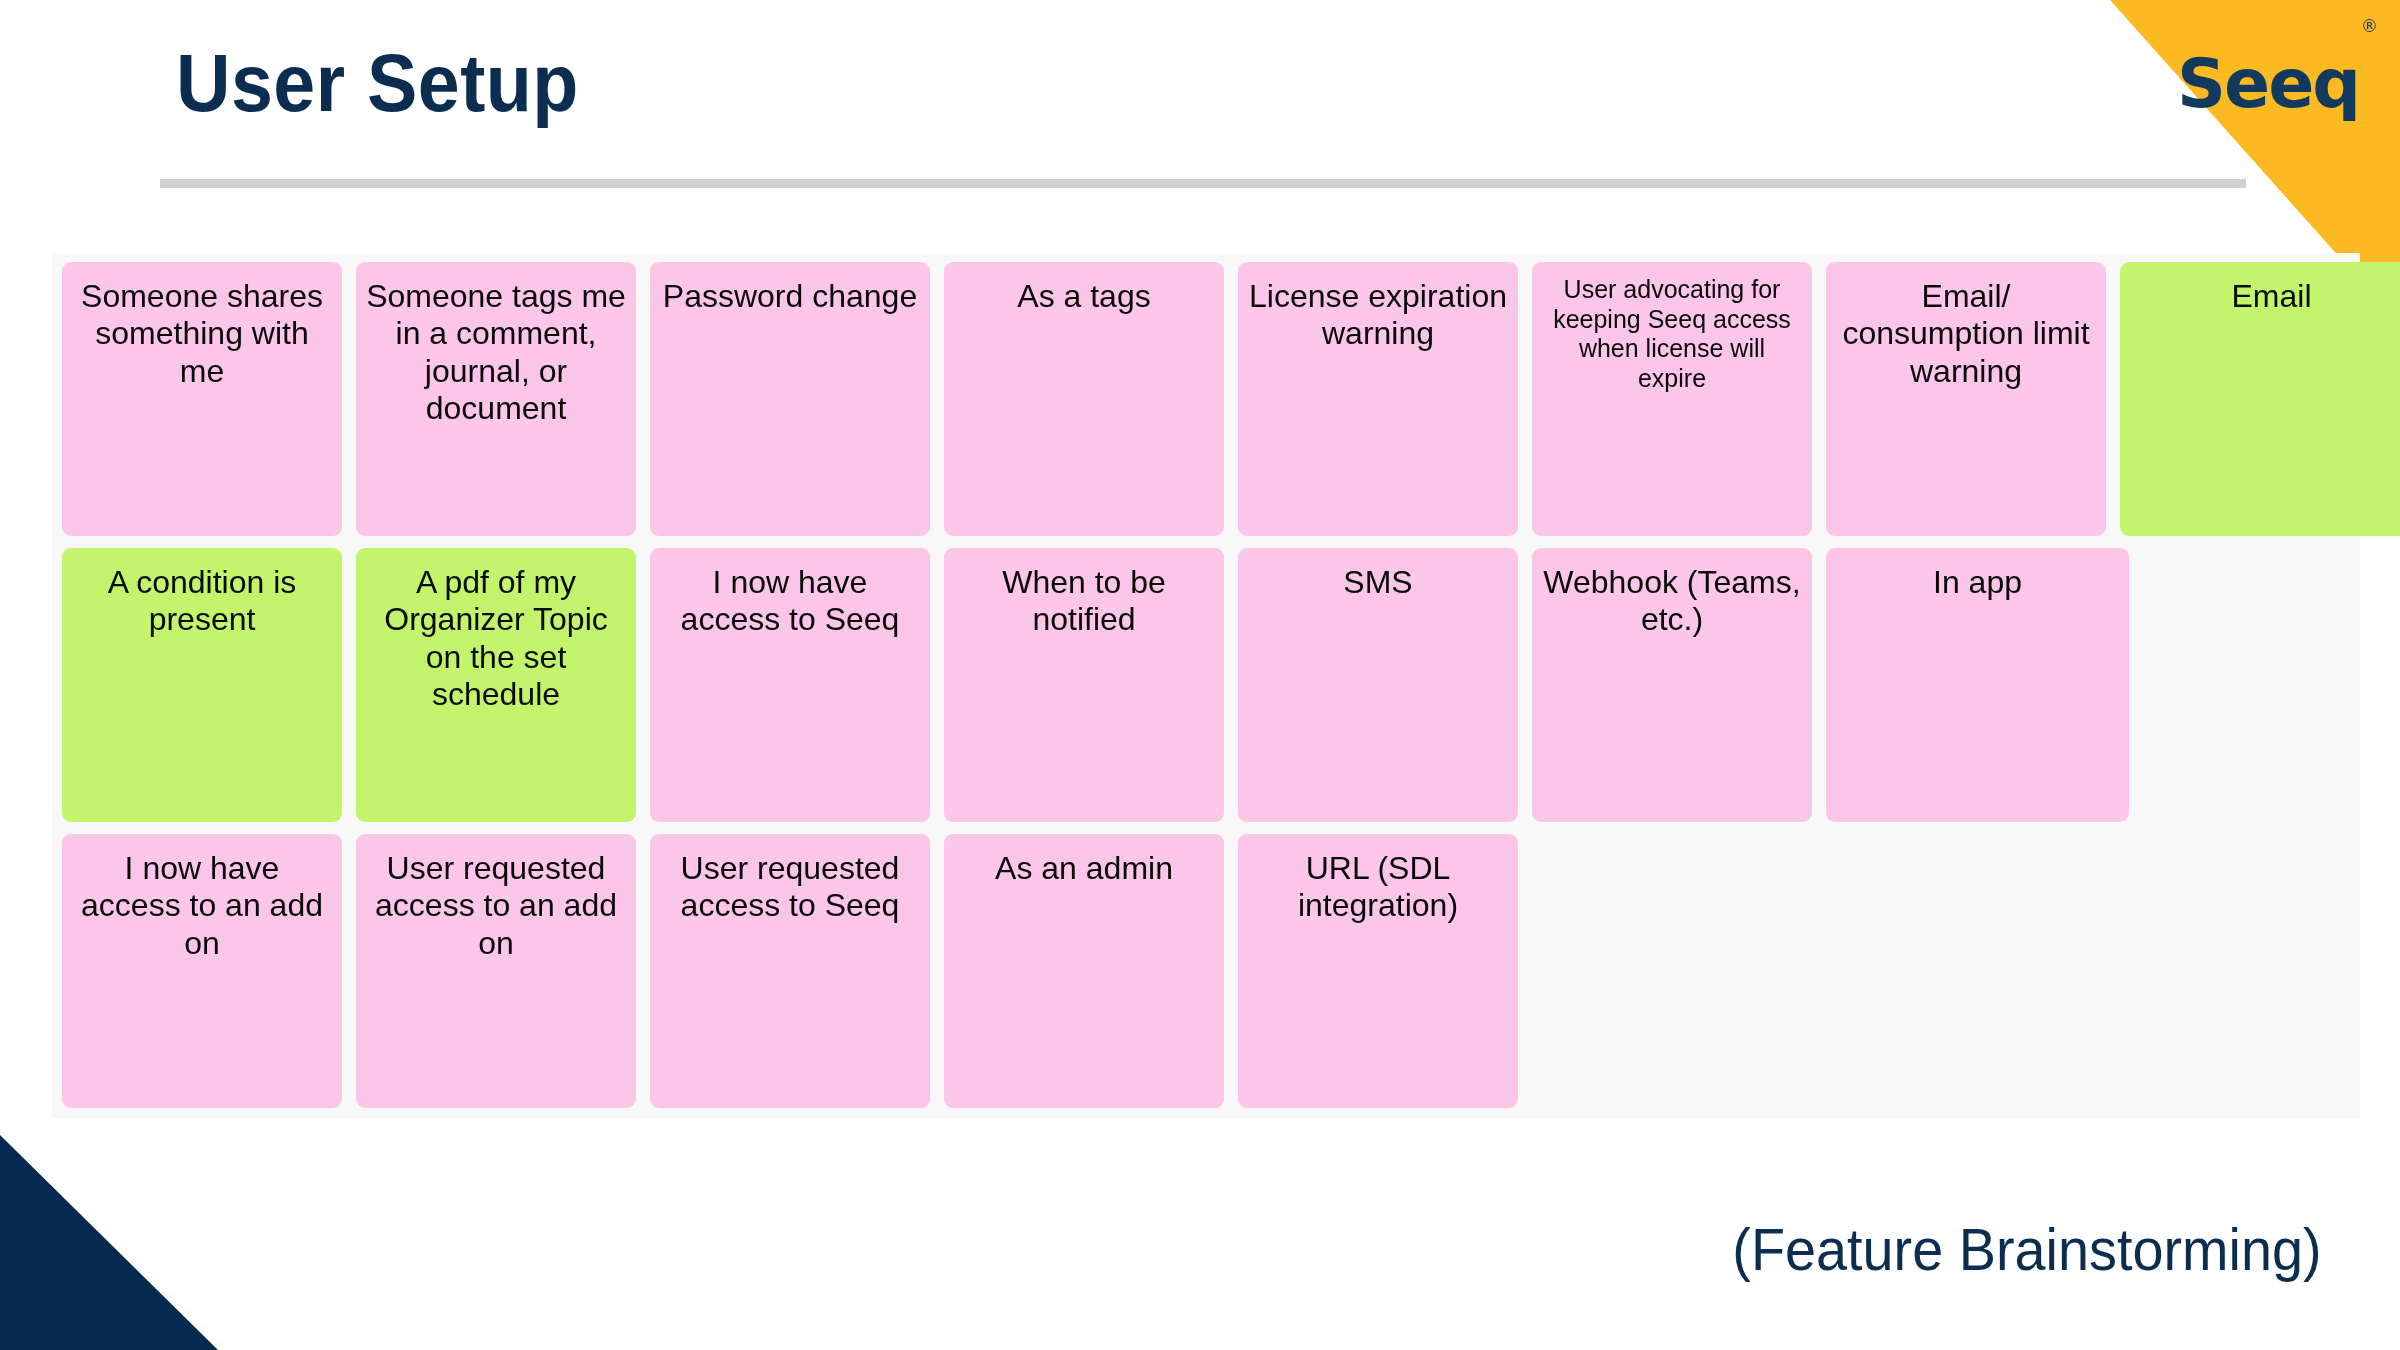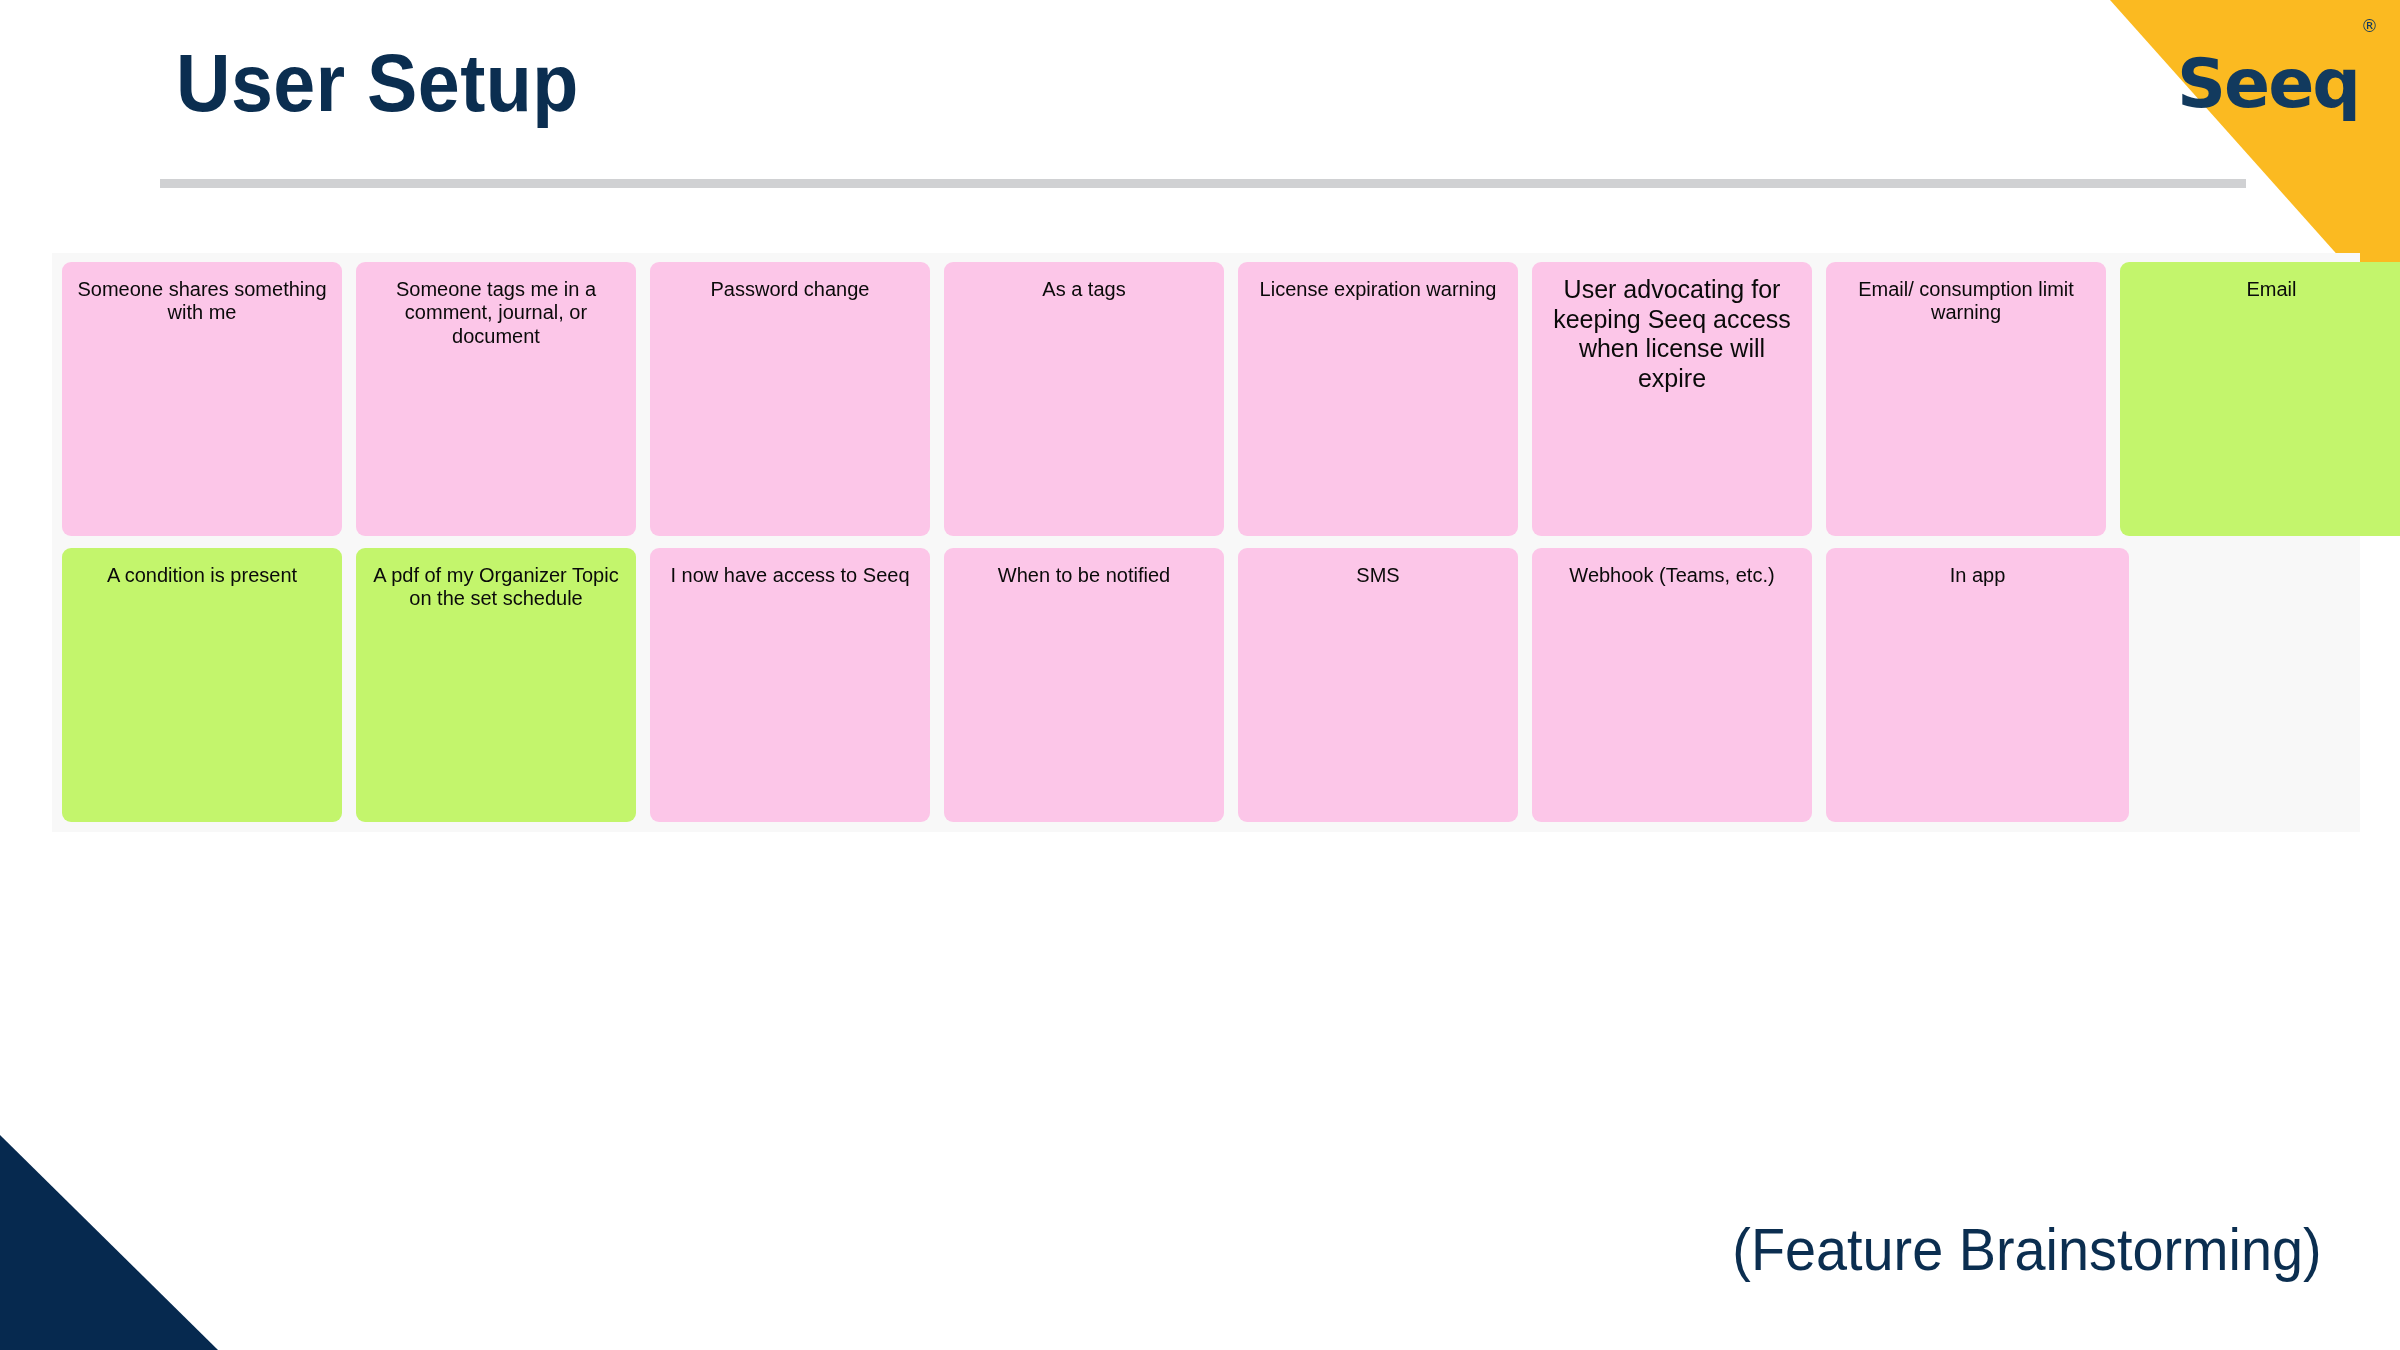--- a/index.html
+++ b/index.html
@@ -105,21 +105,21 @@
     margin-bottom: 12px;
   }
   .board-row:last-child { margin-bottom: 0; }
 
   .card {
     width: 280px;
     height: 274px;
     border-radius: 9px;
     box-sizing: border-box;
     padding: 16px 10px 0 10px;
-    font-size: 20px;
+    font-size: 32px;
     line-height: 1.17;
     color: #0a0a0a;
     text-align: center;
     overflow: visible;
     flex: 0 0 auto;
   }
   .card.pink  { background: #FCC6E8; }
   .card.green { background: #C3F56C; }
   .card.wide  { width: 303px; }
   .card.small-text { font-size: 25px; line-height: 1.18; padding-top: 13px; }
@@ -152,17 +152,27 @@
     </div>
     <div class="board-row">
       <div class="card green">A condition is present</div>
       <div class="card green">A pdf of my Organizer Topic on the set schedule</div>
       <div class="card pink">I now have access to Seeq</div>
       <div class="card pink">When to be notified</div>
       <div class="card pink">SMS</div>
       <div class="card pink">Webhook (Teams, etc.)</div>
       <div class="card pink wide">In app</div>
     </div>
+    <div class="board-row">
+      <div class="card pink">I now have access to an add on</div>
+      <div class="card pink">User requested access to an add on</div>
+      <div class="card pink">User requested access to Seeq</div>
+      <div class="card pink">As an admin</div>
+      <div class="card pink">URL (SDL integration)</div>
+      <div class="card empty"></div>
+      <div class="card empty"></div>
+      <div class="card empty wide"></div>
+    </div>
   </div>
 
 <div style="position:absolute; right:78px; bottom:66px; z-index:2;
             font-family:'Liberation Sans Narrow','Liberation Sans',sans-serif;
             font-size:60px; color:#0B2E50; white-space:nowrap; transform:scaleX(0.93); transform-origin:right center;">(Feature Brainstorming)</div>
 
 </body></html>

